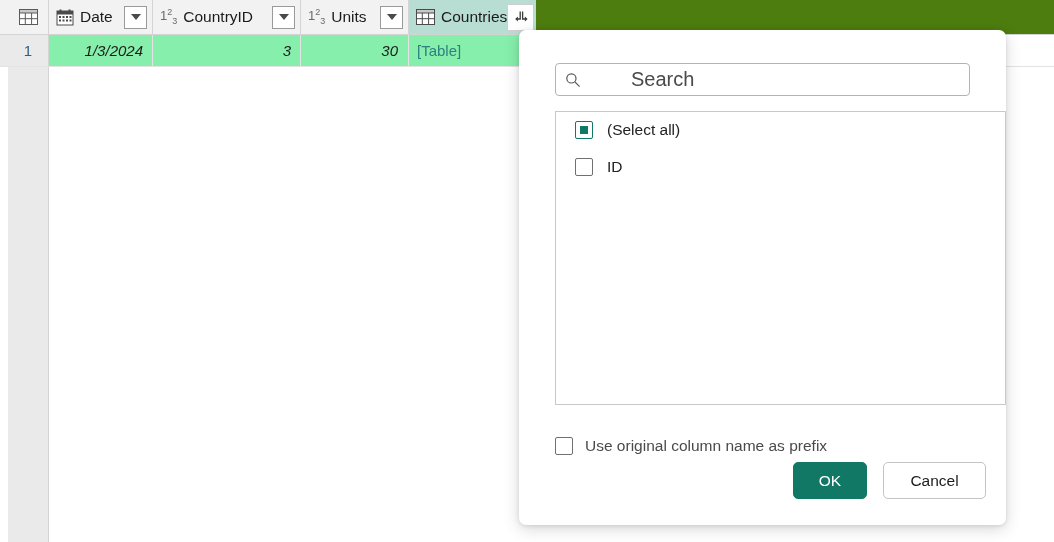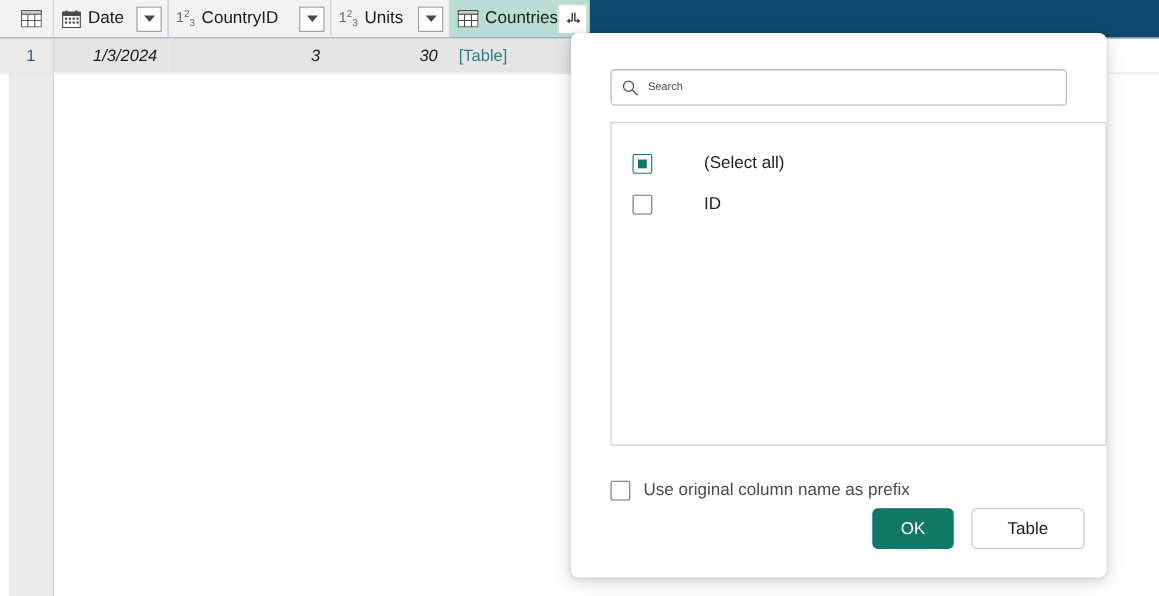--- a/index.html
+++ b/index.html
@@ -39,21 +39,21 @@
     background: #ffffff;
   }
 
   .header-row {
     position: absolute;
     left: 0; top: 0;
     height: 35px;
     width: 1054px;
     display: flex;
     align-items: stretch;
-    background: #0c4a6e;
+    background: #4d7c0f;
     border-bottom: 1px solid #d4d4d4;
     box-sizing: border-box;
   }
   .hdr-cell {
     display: flex;
     align-items: center;
     background: #f2f2f2;
     border-right: 1px solid #d4d4d4;
     box-sizing: border-box;
     position: relative;
@@ -139,21 +139,21 @@
     align-items: stretch;
     box-sizing: border-box;
     border-bottom: 1px solid #e3e3e3;
   }
   .cell {
     display: flex;
     align-items: center;
     box-sizing: border-box;
     border-right: 1px solid #e3e3e3;
     font-size: 15px;
-    background: #e5e5e5;
+    background: #86efac;
   }
   .cell-rownum {
     width: 49px;
     background: #eaeaea;
     justify-content: center;
     color: #2c5f8a;
     font-size: 15px;
     border-right: 1px solid #d4d4d4;
     padding-left: 8px;
   }
@@ -190,43 +190,43 @@
     margin-left: 9px;
     margin-right: 8px;
     flex: 0 0 auto;
     width: 16px; height: 16px;
   }
   .search-input {
     border: none;
     outline: none;
     background: transparent;
     font-family: "Liberation Sans", sans-serif;
-    font-size: 10px;
+    font-size: 20px;
     color: #15803d;
     width: 370px;
     padding: 0;
+    margin-left: 42px;
   }
   .search-input::placeholder { color: #4a4a4a; opacity: 1; }
 
   .list-box {
     position: absolute;
     left: 36px; top: 81px;
     width: 451px; height: 294px;
     border: 1px solid #c8c8c8;
     box-sizing: border-box;
     background: #ffffff;
     overflow: hidden;
   }
   .list-item {
     height: 37px;
     display: flex;
-    align-items: flex-end;
+    align-items: flex-start;
     padding-left: 19px;
     box-sizing: border-box;
-    gap: 33px;
   }
   .list-item:first-child { margin-top: 9px; }
   .list-label {
     font-size: 15.5px;
     color: #222222;
     margin-left: 14px;
     white-space: nowrap;
   }
 
   .cb {
@@ -426,16 +426,16 @@
 
   </div>
 
   <div class="prefix-row">
     <span class="cb cb-empty"></span>
     <span class="prefix-label">Use original column name as prefix</span>
   </div>
 
   <div class="dialog-buttons">
     <div class="btn btn-primary">OK</div>
-    <div class="btn btn-secondary">Table</div>
+    <div class="btn btn-secondary">Cancel</div>
   </div>
 
 </div>
 
 </body></html>

